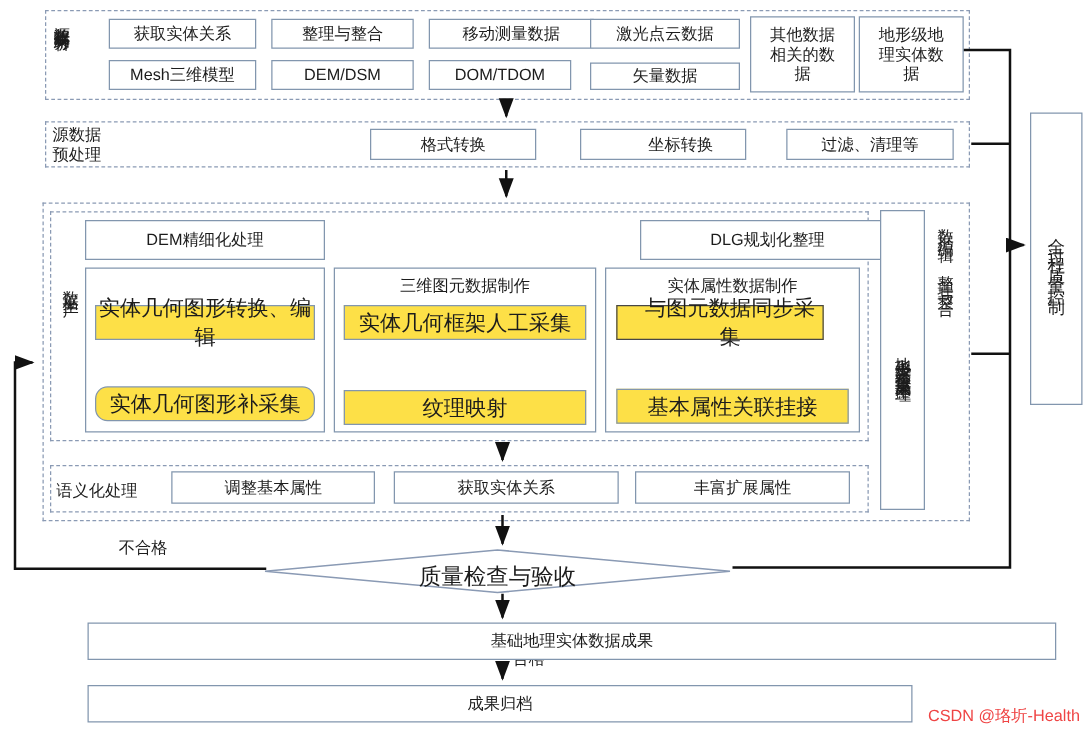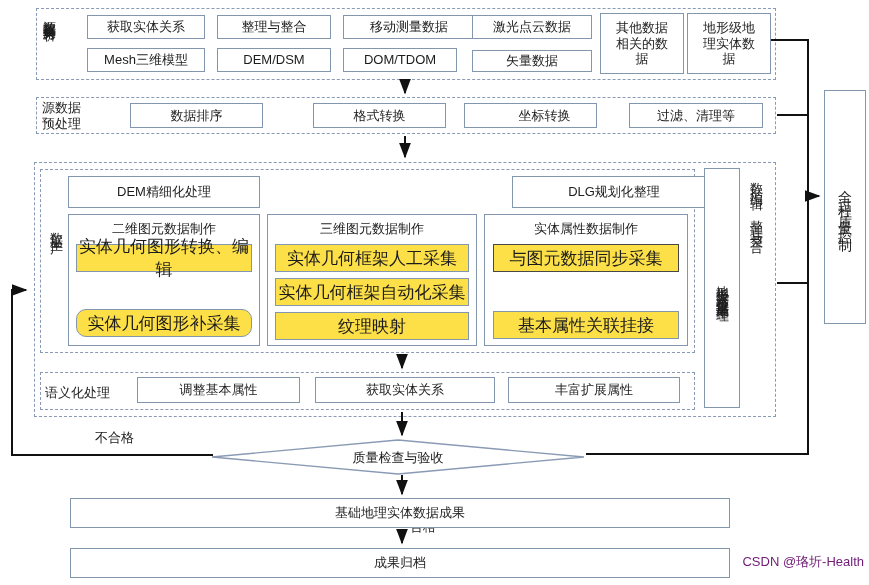--- a/index.html
+++ b/index.html
@@ -11,22 +11,22 @@
          font-size:13px; line-height:1.22; z-index:2; padding:0 4px; }
   .box.pad { padding:0 11px; }
   .group { position:absolute; border:1.4px solid #8296ae; background:#fff; box-sizing:border-box; z-index:2; }
   .group-title { position:absolute; left:0; right:0; top:5px; text-align:center; font-size:13px; }
   .sub { position:absolute; border:1.3px solid #8296ae; background:#fde047; box-sizing:border-box;
          display:flex; align-items:center; justify-content:center; font-size:17px; text-align:center; }
   .sub.dark { border:1.6px solid #474747; }
   .vtext { writing-mode:vertical-lr; text-orientation:upright; font-size:13px; letter-spacing:2px; }
   .hlabel { position:absolute; font-size:13px; z-index:2; }
   .connectors { position:absolute; left:0; top:0; z-index:3; pointer-events:none; }
-  .decision-text { position:absolute; z-index:4; font-size:13px; text-align:center; }
-  .wm { position:absolute; right:5px; bottom:14px; font-size:13px; color:#701a75; z-index:5; }
+  .decision-text { position:absolute; z-index:4; font-size:18px; text-align:center; }
+  .wm { position:absolute; right:5px; bottom:3px; font-size:13px; color:#ef4444; z-index:5; }
 </style>
 </head>
 <body>
 
 <div class="canvas">
 
   <svg class="connectors" width="869" height="585" viewBox="0 0 869 585">
     <defs>
       <marker id="ah" markerWidth="9" markerHeight="8" refX="7.2" refY="3" orient="auto" markerUnits="strokeWidth">
         <path d="M0,0 L8,3 L0,6 Z" fill="#111"></path>
@@ -57,49 +57,46 @@
   <div class="box" style="left:472px; top:15px; width:120px; height:24px;">激光点云数据</div>
   <div class="box" style="left:87px;  top:48px; width:118px; height:24px;">Mesh三维模型</div>
   <div class="box" style="left:217px; top:48px; width:114px; height:24px;">DEM/DSM</div>
   <div class="box" style="left:343px; top:48px; width:114px; height:24px;">DOM/TDOM</div>
   <div class="box" style="left:472px; top:50px; width:120px; height:22px;">矢量数据</div>
   <div class="box pad" style="left:600px; top:13px; width:84px; height:61px;">其他数据相关的数据</div>
   <div class="box pad" style="left:687px; top:13px; width:84px; height:61px;">地形级地理实体数据</div>
 
   <div class="dashed" style="left:36px; top:97px; width:740px; height:37px;"></div>
   <div class="hlabel" style="left:42px; top:100px; width:46px; line-height:16px;">源数据预处理</div>
-  <div class="box" style="left:130px; top:103px; width:133px; height:25px;">数据排序</div>
-  <div class="box" style="left:313px; top:103px; width:133px; height:25px;text-align:center;">格式转换</div>
+  <div class="box" style="left:296px; top:103px; width:133px; height:25px;text-align:center;">格式转换</div>
   <div class="box" style="left:464px; top:103px; width:133px; height:25px;padding-left:32px;">坐标转换</div>
   <div class="box" style="left:629px; top:103px; width:134px; height:25px;">过滤、清理等</div>
 
   <div class="dashed" style="left:34px; top:162px; width:742px; height:255px;"></div>
   <div class="vtext" style="position:absolute; left:747px; top:172px; height:238px; display:flex; align-items:center; letter-spacing:5px; z-index:2;">数据编辑、整理与整合</div>
 
   <div class="dashed" style="left:40px; top:169px; width:655px; height:184px;"></div>
   <div class="vtext" style="position:absolute; left:47px; top:222px; height:90px; letter-spacing:3px; z-index:2;">数据生产</div>
 
   <div class="box" style="left:68px; top:176px; width:192px; height:32px;">DEM精细化处理</div>
   <div class="group" style="left:68px; top:214px; width:192px; height:132px;">
-    <div class="group-title">二维图元数据制作</div>
     <div class="sub" style="left:7px; top:29px; width:176px; height:28px;">实体几何图形转换、编辑</div>
     <div class="sub" style="left:7px; top:94px; width:176px; height:28px;border-radius:10px;">实体几何图形补采集</div>
   </div>
 
   <div class="group" style="left:267px; top:214px; width:210px; height:132px;">
     <div class="group-title">三维图元数据制作</div>
     <div class="sub" style="left:7px; top:29px; width:194px; height:28px;">实体几何框架人工采集</div>
-    <div class="sub" style="left:7px; top:63px; width:194px; height:28px;">实体几何框架自动化采集</div>
     <div class="sub" style="left:7px; top:97px; width:194px; height:28px;">纹理映射</div>
   </div>
 
   <div class="box" style="left:512px; top:176px; width:204px; height:32px;">DLG规划化整理</div>
   <div class="group" style="left:484px; top:214px; width:204px; height:132px;">
     <div class="group-title">实体属性数据制作</div>
-    <div class="sub dark" style="left:8px; top:29px; width:186px; height:28px;">与图元数据同步采集</div>
+    <div class="sub dark" style="left:8px; top:29px; width:166px; height:28px;padding-left:16px;">与图元数据同步采集</div>
     <div class="sub" style="left:8px; top:96px; width:186px; height:28px;">基本属性关联挂接</div>
   </div>
 
   <div class="box" style="left:704px; top:168px; width:36px; height:240px;">
     <span class="vtext" style="letter-spacing:2px;">地形级实景三维数据成果整理</span>
   </div>
 
   <div class="dashed" style="left:40px; top:372px; width:655px; height:38px;"></div>
   <div class="hlabel" style="left:45px; top:384px;">语义化处理</div>
   <div class="box" style="left:137px; top:377px; width:163px; height:26px;">调整基本属性</div>
@@ -107,17 +104,17 @@
   <div class="box" style="left:508px; top:377px; width:172px; height:26px;">丰富扩展属性</div>
 
   <div class="box" style="left:824px; top:90px; width:42px; height:234px;">
     <span class="vtext" style="font-size:14px; letter-spacing:8px;">全过程质量控制</span>
   </div>
 
   <div class="decision-text" style="left:312px; top:449px; width:172px;">质量检查与验收</div>
   <div class="hlabel" style="left:95px; top:429px;">不合格</div>
   <div class="hlabel" style="left:410px; top:478px;margin-top:40px;">合格</div>
 
-  <div class="box" style="left:70px; top:498px; width:660px; height:30px;">基础地理实体数据成果</div>
+  <div class="box" style="left:70px; top:498px; width:775px; height:30px;">基础地理实体数据成果</div>
   <div class="box" style="left:70px; top:548px; width:660px; height:30px;">成果归档</div>
 
   <div class="wm">CSDN @珞圻-Health</div>
 </div>
 
 </body></html>

